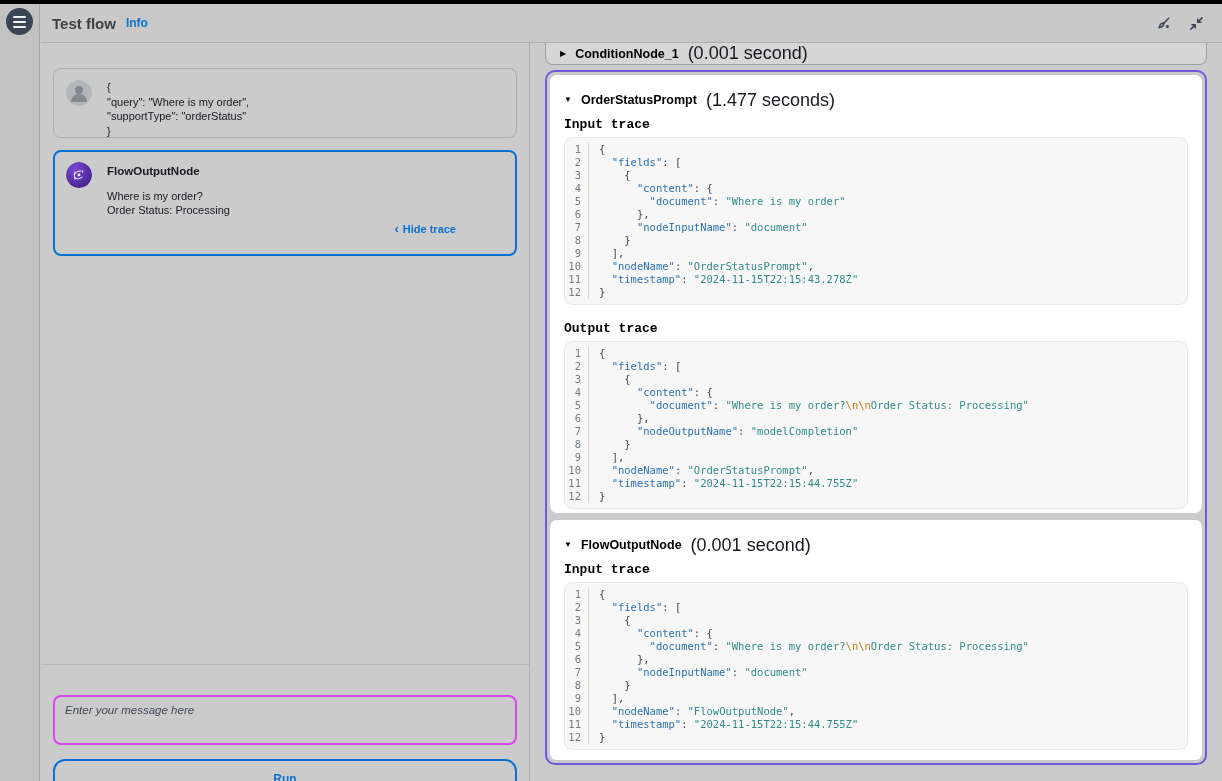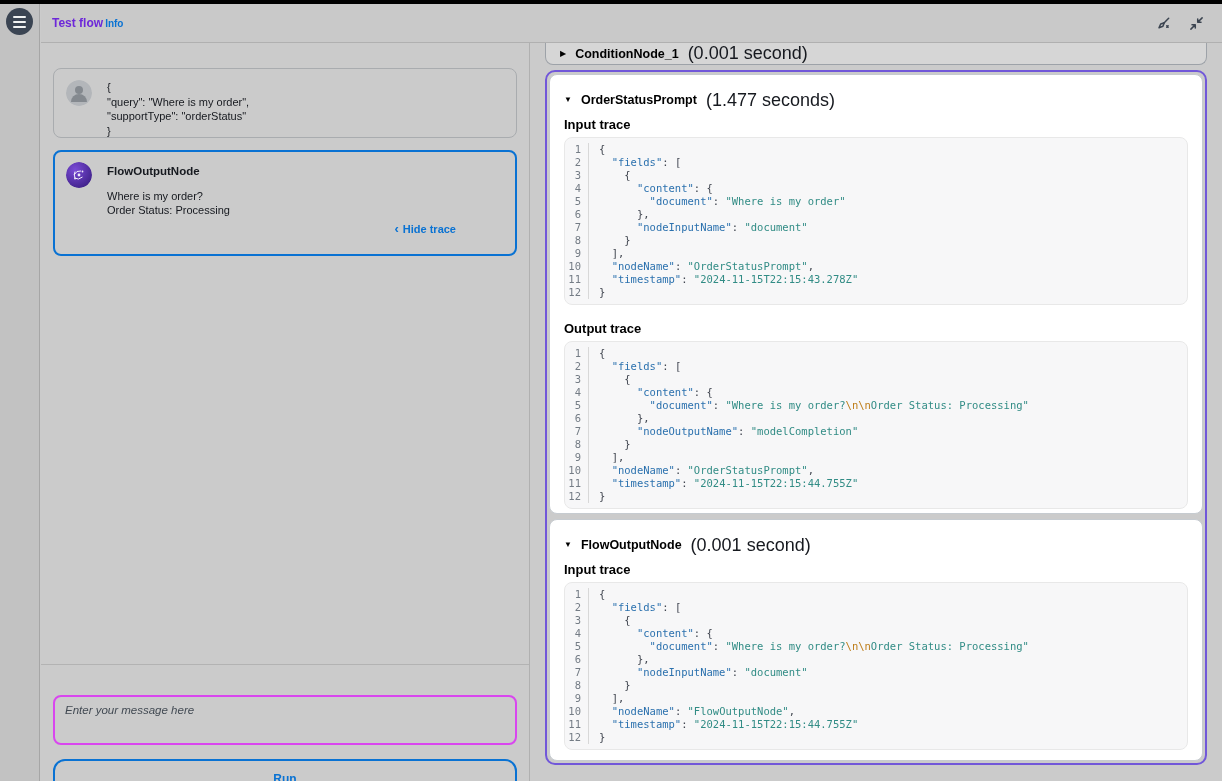--- a/index.html
+++ b/index.html
@@ -8,22 +8,22 @@
 
   
   .topstrip { position:absolute; left:0; top:0; width:1222px; height:4px; background:#000; }
   .rail { position:absolute; left:0; top:4px; width:40px; height:777px; background:#c2c2c2; border-right:1px solid #a6a6a6; }
   .menu-btn { position:absolute; left:6px; top:4px; width:27px; height:27px; border-radius:50%;
               background:#3b4553; border:none; display:flex; flex-direction:column; justify-content:center;
               align-items:center; gap:3px; cursor:pointer; }
   .menu-btn i { display:block; width:13px; height:2px; background:#f1f3f3; border-radius:1px; }
   .header { position:absolute; left:41px; top:4px; width:1181px; height:39px; background:#c9c9c9;
             border-bottom:1px solid #b0b0b0; display:flex; align-items:center; padding:0 16px 0 11px; }
-  .page-title { font-size:12px; font-weight:bold; color:#6d28d9; }
-  .info-link { font-size:10px; font-weight:bold; color:#0972d3; margin-left:2px; text-decoration:none; cursor:pointer; }
+  .page-title { font-size:15px; font-weight:bold; color:#404040; }
+  .info-link { font-size:12px; font-weight:bold; color:#0972d3; margin-left:10px; text-decoration:none; cursor:pointer; }
   .header-spacer { flex:1; }
   .hicon { background:none; border:none; cursor:pointer; padding:2px; margin-left:14px; display:flex; }
   .hicon svg { width:15px; height:15px; stroke:#3b4450; fill:none; stroke-width:1.6; stroke-linecap:round; stroke-linejoin:round; }
 
   
   .left-panel { position:absolute; left:41px; top:43px; width:489px; height:738px; border-right:1px solid #b0b0b0; }
   .messages { position:absolute; left:0; top:0; right:0; bottom:117px; padding:25px 12px 0 12px; overflow:hidden; }
   .msg-card { border:1px solid #a9acaf; border-radius:8px; padding:11px 12px; display:flex; gap:15px; }
   .msg-user { height:70px; }
   .msg-bot { margin-top:12px; height:106px; border:2px solid #0972d3; padding:10px 11px; }
@@ -50,21 +50,21 @@
   .cond-card { margin-left:14px; width:662px; height:22px; border:1px solid #9da2a8; border-top:none;
                border-radius:0 0 8px 8px; background:rgba(255,255,255,0.22); display:flex; align-items:center;
                padding:0 14px; gap:9px; cursor:pointer; }
   .tri { font-size:8px; color:#000; line-height:1; }
   .t-title { font-weight:bold; font-size:12.5px; color:#000; }
   .t-dur { font-size:18px; color:#16191f; }
   .purple-wrap { margin:5px 14px 0 14px; width:662px; height:695px; border:2px solid #7157d9; border-radius:10px;
                  padding:2px; display:flex; flex-direction:column; gap:5px; overflow:hidden; }
   .trace-card { background:#ffffff; border:1px solid #c6cbd0; border-radius:8px; padding:16px 14px 16px 14px; overflow:hidden; }
   .trace-head { display:flex; align-items:center; gap:9px; height:18px; cursor:pointer; }
-  .trace-sub { font-size:13px; font-weight:bold; color:#000; margin-top:8px; height:16px; }
+  .trace-sub { font-size:13px; font-weight:bold; color:#000; margin-top:8px; height:16px;font-family:Liberation Mono, monospace; }
   .trace-sub + .codeblock { margin-top:4px; }
   .codeblock { background:#f7f7f8; border:1px solid #e8e8e8; border-radius:8px; padding:5px 0;
                font-family:"DejaVu Sans Mono", monospace; font-size:10.5px; line-height:13px; }
   .codeblock + .trace-sub { margin-top:16px; }
   .cl { display:flex; }
   .ln { flex:none; width:24px; text-align:right; padding-right:7px; color:#747c85; border-right:1px solid #d8d8d8; }
   .lt { padding-left:10px; white-space:pre; }
   .tk-p { color:#414650; }
   .tk-k { color:#2b71ae; }
   .tk-s { color:#318c85; }

